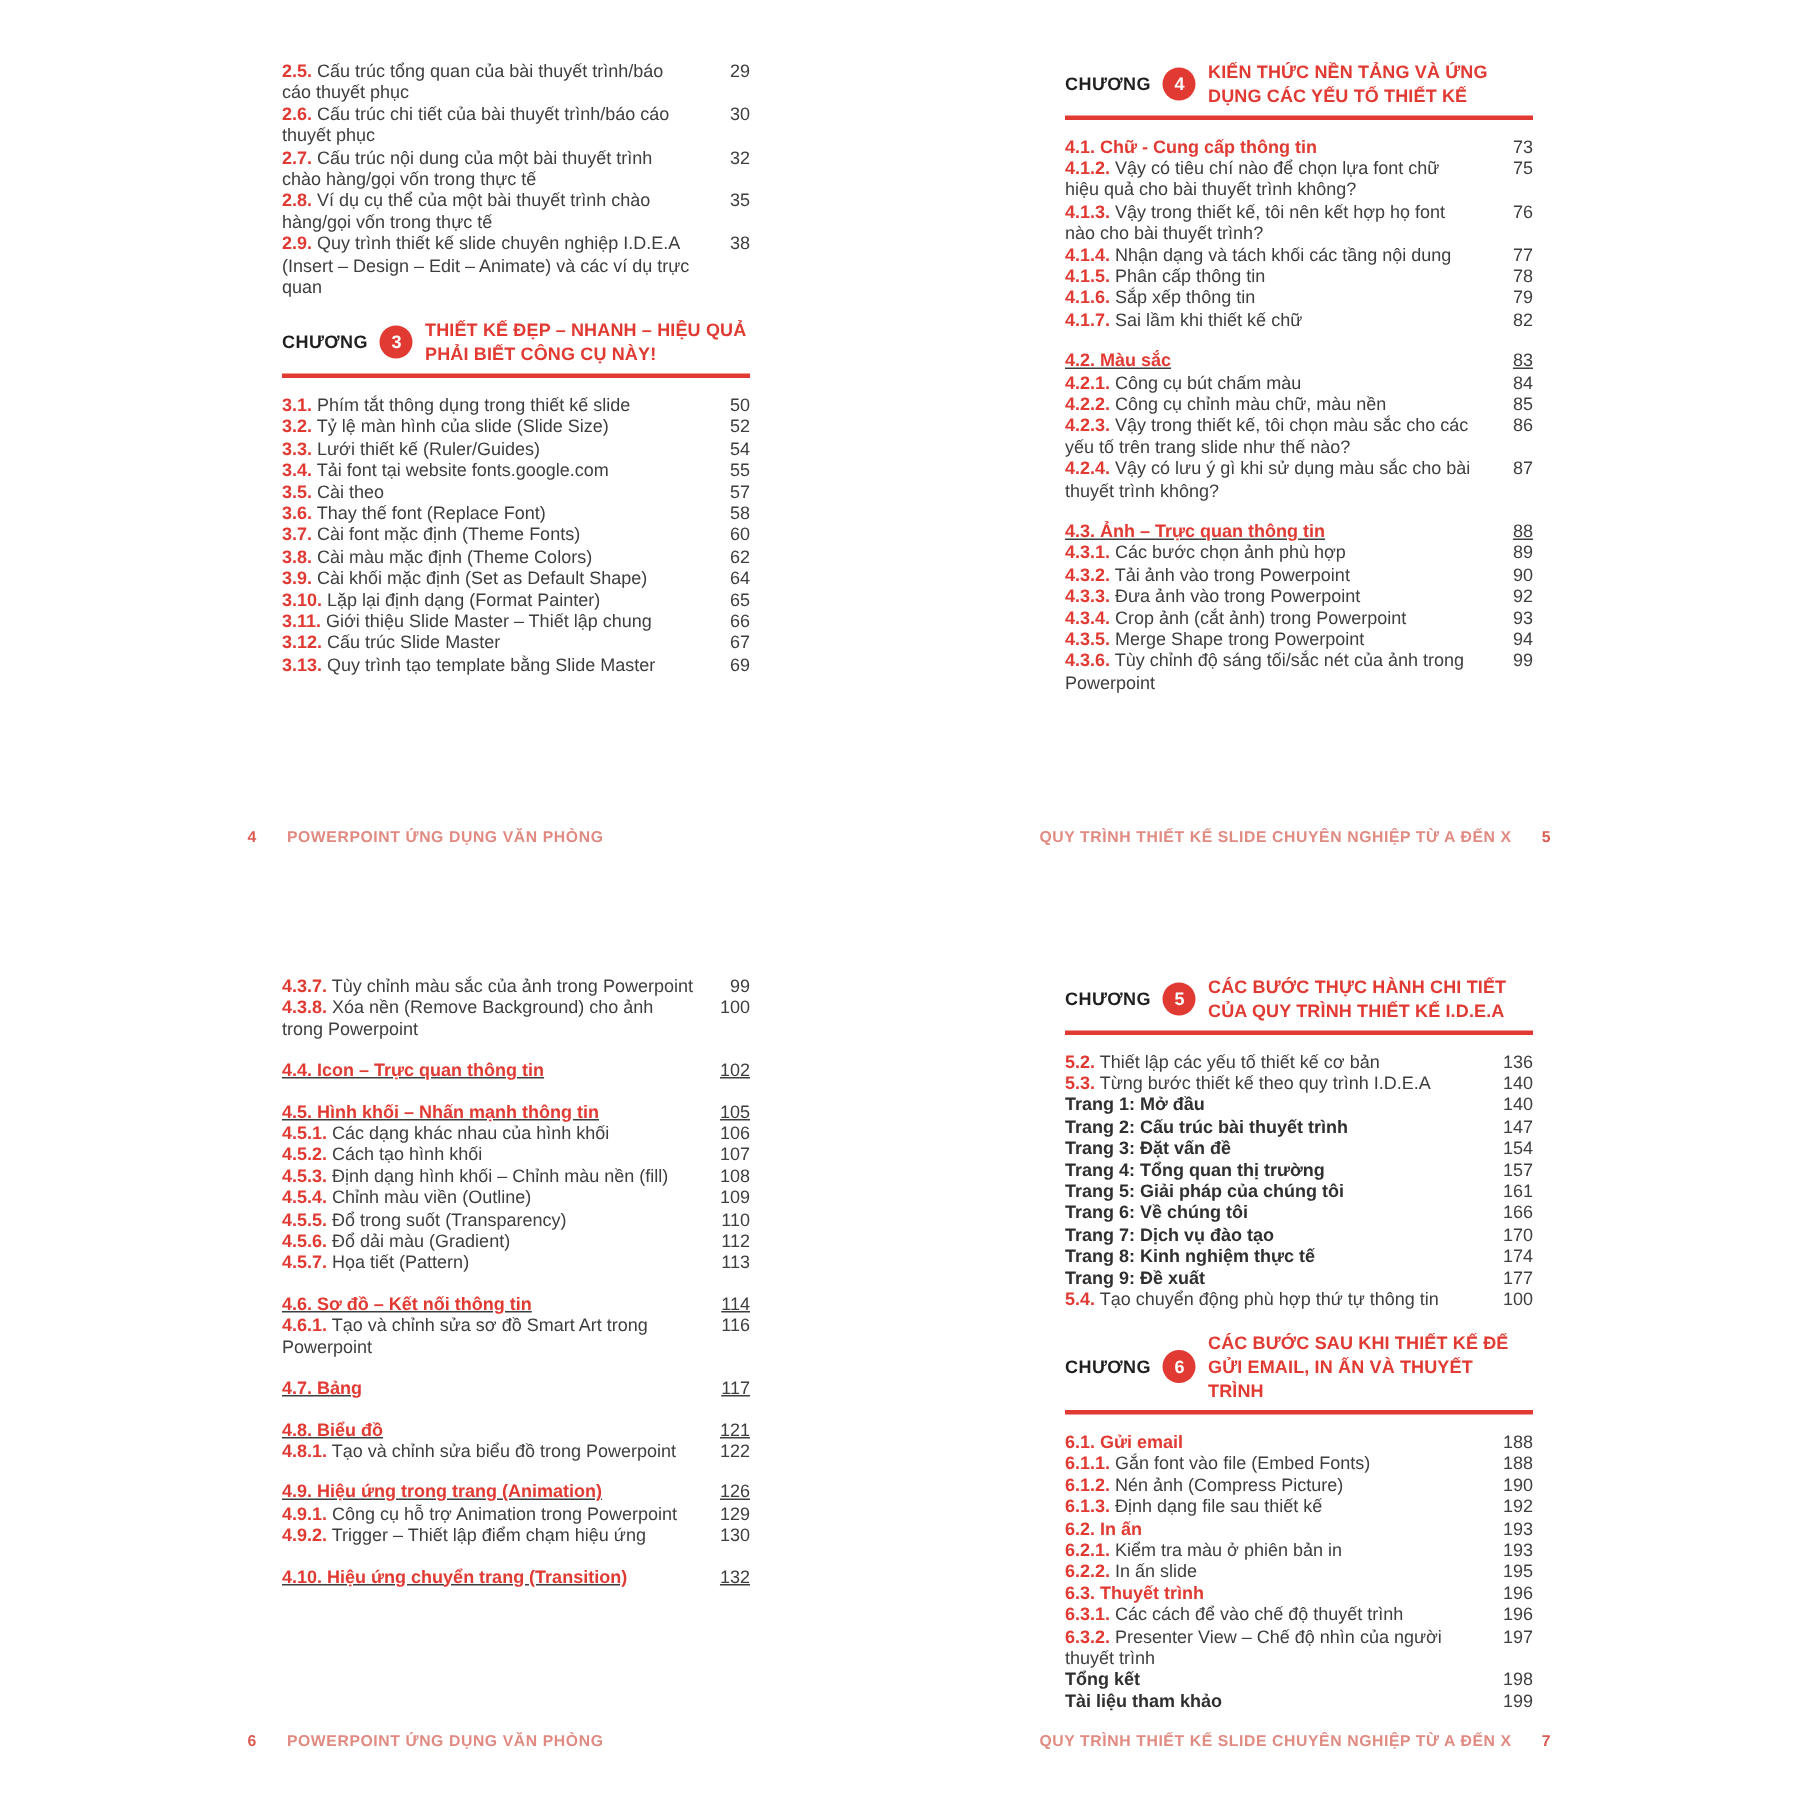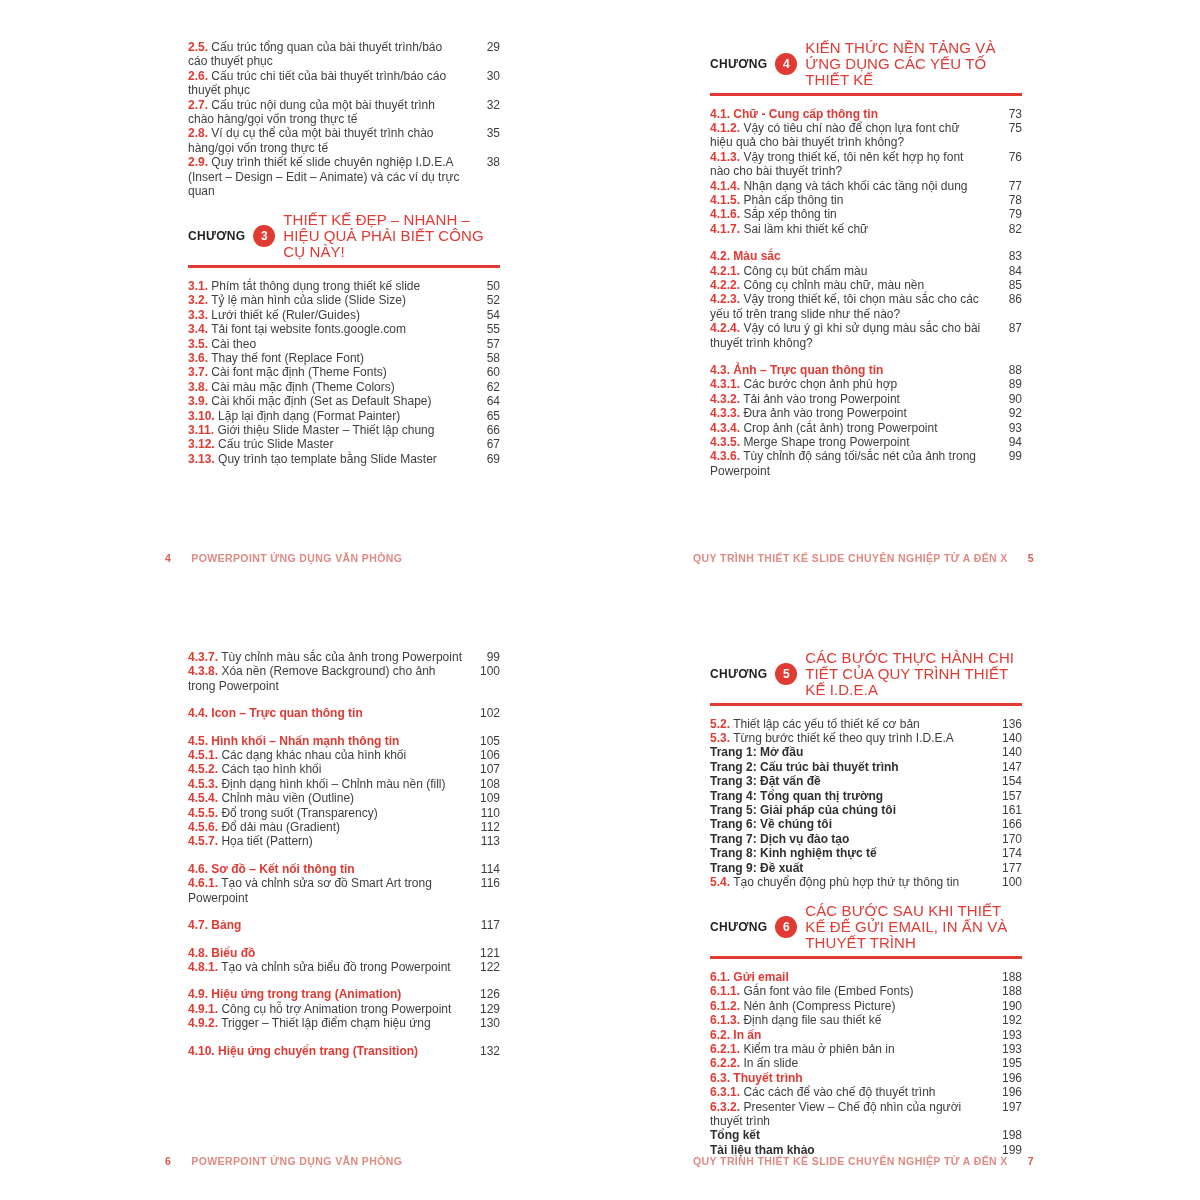--- a/index.html
+++ b/index.html
@@ -19,40 +19,40 @@
   .area-br { left: 710px; top: 650px; }
 
   
   .entries { }
   .row { display: flex; align-items: flex-start; }
   .row .txt { flex: 1; padding-right: 10px; color: var(--text); }
   .row .pg { min-width: 28px; text-align: right; color: var(--text); }
   .num { color: var(--accent); font-weight: bold; }
   .row.red .txt, .row.red .num { color: var(--accent); font-weight: bold; }
   .row.boldrow .txt { font-weight: bold; color: #2f2f2f; }
-  .row.gap { margin-top: 13px; }
+  .row.gap { margin-top: 13px; text-decoration: underline; }
 
   
   .chap { margin: 14px 0 11px 0; }
   .page .chap:first-child { margin-top: 0; }
   .chap-top { display: flex; align-items: center; gap: 8px; }
   .chap-label {
     font-weight: bold; color: var(--label, #1f1f1f);
     font-size: 12px; letter-spacing: 0.3px; white-space: nowrap;
   }
   .chap-badge {
     width: 22px; height: 22px; border-radius: 50%;
     background: var(--accent); color: var(--badge-text, #fff);
     font-size: 12px; font-weight: bold;
     display: inline-flex; align-items: center; justify-content: center;
     flex: 0 0 22px;
   }
   .chap-title {
-    flex: 1; color: var(--accent); font-weight: normal;
-    font-size: 15px; line-height: 16px; letter-spacing: 0.1px;
+    flex: 1; color: var(--accent); font-weight: bold;
+    font-size: 12px; line-height: 16px; letter-spacing: 0.1px;
   }
   .chap-rule { height: 2.5px; background: var(--accent); margin-top: 5px; }
 
   
   .footer {
     position: absolute; display: flex; align-items: baseline; gap: 20px;
     font-size: 10.5px; font-weight: bold; letter-spacing: 0.4px;
     color: var(--footer-title, #e08a82); white-space: nowrap;
   }
   .footer .fnum { color: var(--footer-number, #db5a51); }

